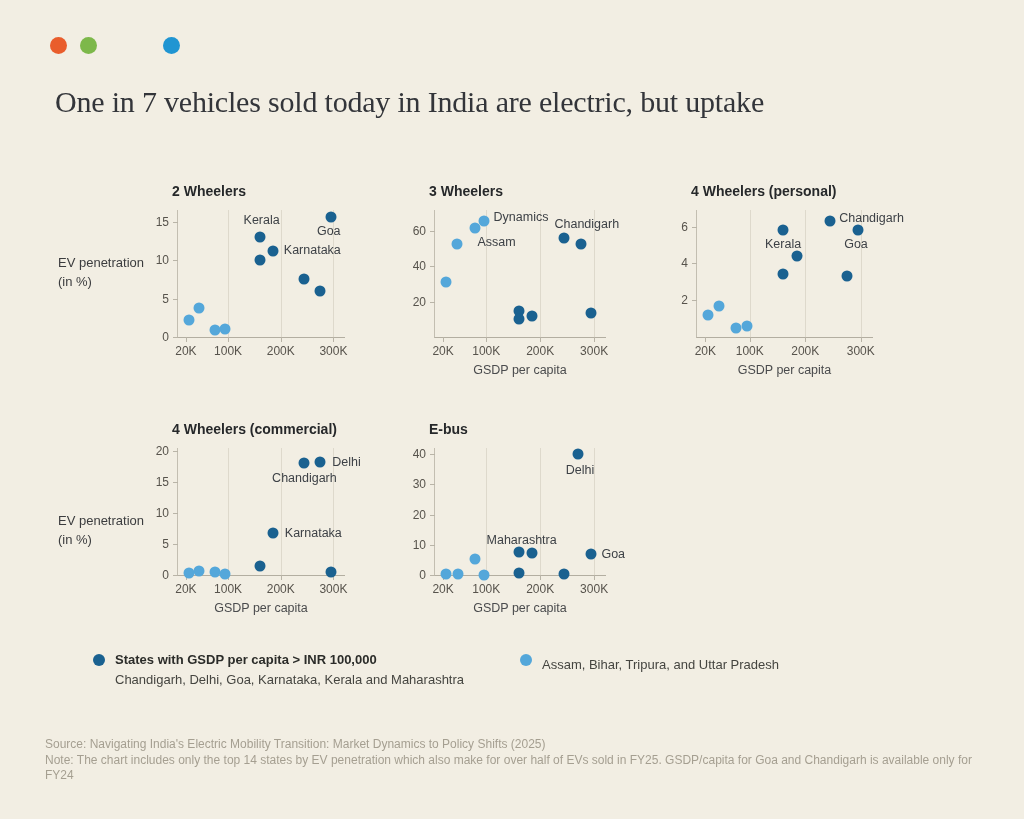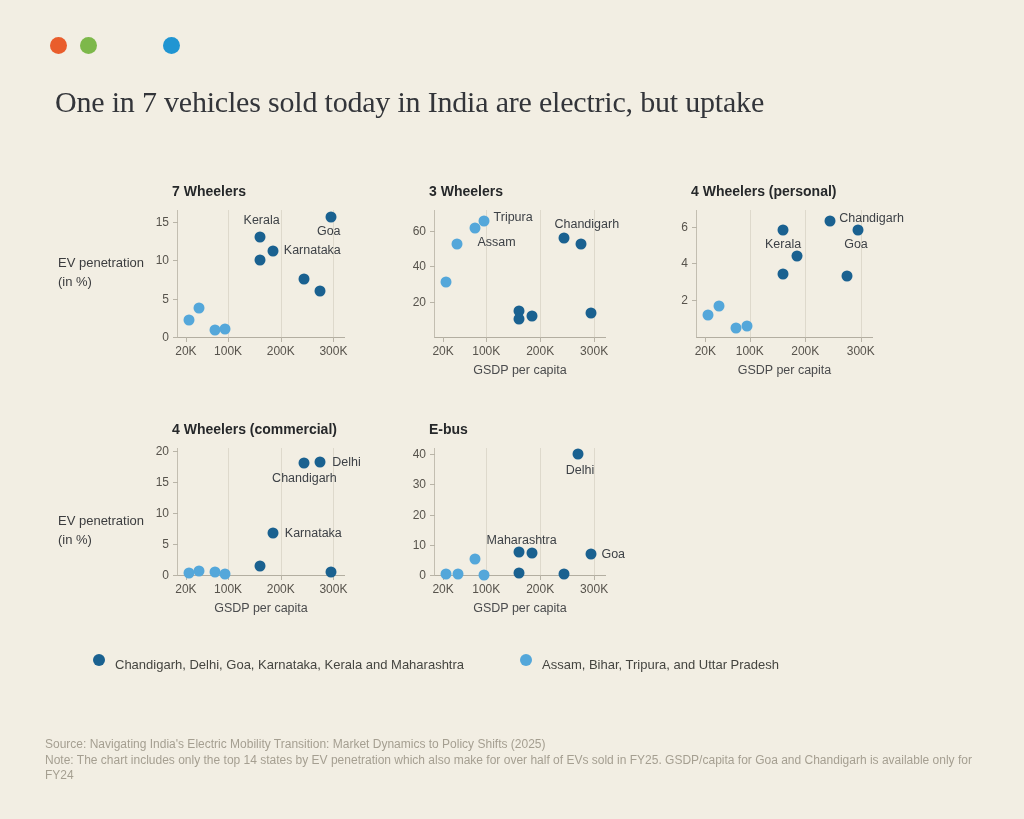--- a/index.html
+++ b/index.html
@@ -60,21 +60,21 @@
   <div class="ylabel" style="top:253px">
     <div>EV penetration</div>
     <div>(in %)</div>
   </div>
   <div class="ylabel" style="top:511px">
     <div>EV penetration</div>
     <div>(in %)</div>
   </div>
 
   <div class="chart" style="left:177px;top:210px;width:168px;height:128px">
-    <div class="chart-title">7 Wheelers</div>
+    <div class="chart-title">2 Wheelers</div>
     <div class="plot">
         <div class="gridline" style="left: 29.9685%;"></div>
         <div class="gridline" style="left: 61.5142%;"></div>
         <div class="gridline" style="left: 93.0599%;"></div>
         <div class="tickmark-x" style="left: 4.73186%;"></div>
         <div class="xtick-label" style="left: 4.73186%;">20K</div>
         <div class="tickmark-x" style="left: 29.9685%;"></div>
         <div class="xtick-label" style="left: 29.9685%;">100K</div>
         <div class="tickmark-x" style="left: 61.5142%;"></div>
         <div class="xtick-label" style="left: 61.5142%;">200K</div>
@@ -127,21 +127,21 @@
         <div class="dot" style="left: 48.8959%; top: 79.1667%; background: rgb(26, 97, 144);"></div>
         <div class="dot" style="left: 48.8959%; top: 86.1111%; background: rgb(26, 97, 144);"></div>
         <div class="dot" style="left: 56.7823%; top: 83.3333%; background: rgb(26, 97, 144);"></div>
         <div class="dot" style="left: 75.7098%; top: 22.2222%; background: rgb(26, 97, 144);"></div>
         <div class="dot" style="left: 85.1735%; top: 26.3889%; background: rgb(26, 97, 144);"></div>
         <div class="dot" style="left: 91.4826%; top: 81.25%; background: rgb(26, 97, 144);"></div>
         <div class="dot" style="left: 6.30915%; top: 56.9444%; background: rgb(84, 167, 218);"></div>
         <div class="dot" style="left: 12.6183%; top: 26.3889%; background: rgb(84, 167, 218);"></div>
         <div class="dot" style="left: 23.6593%; top: 13.8889%; background: rgb(84, 167, 218);"></div>
         <div class="dot" style="left: 28.3912%; top: 8.33333%; background: rgb(84, 167, 218);"></div>
-        <div class="anno left" style="left: calc(28.3912% + 10px); top: calc(8.33333% - 4px);">Tripura</div>
+        <div class="anno left" style="left: calc(28.3912% + 10px); top: calc(8.33333% - 4px);">Dynamics</div>
         <div class="anno left" style="left: calc(23.6593% + 2px); top: calc(13.8889% + 14px);">Assam</div>
         <div class="anno left" style="left: calc(75.7098% - 10px); top: calc(22.2222% - 14px);">Chandigarh</div>
       </div>
     <div class="xcaption">GSDP per capita</div>
   </div>
 
   <div class="chart" style="left:696px;top:210px;width:177px;height:128px">
     <div class="chart-title">4 Wheelers (personal)</div>
     <div class="plot">
         <div class="gridline" style="left: 29.9685%;"></div>
@@ -255,20 +255,21 @@
         <div class="anno center" style="left: calc(83.5962% + 2px); top: calc(4.7619% + 16px);">Delhi</div>
         <div class="anno center" style="left: calc(48.8959% + 3px); top: calc(82.1429% - 12px);">Maharashtra</div>
         <div class="anno left" style="left: calc(91.4826% + 10px); top: calc(83.3333% + 0px);">Goa</div>
       </div>
     <div class="xcaption">GSDP per capita</div>
   </div>
 
   <div class="legend-item" style="left:93px;top:652px">
     <span class="legend-dot" style="background: rgb(26, 97, 144);"></span>
     <div>
+      <div class="legend-label">States with GSDP per capita &gt; INR 100,000</div>
       <div class="legend-sub">Chandigarh, Delhi, Goa, Karnataka, Kerala and Maharashtra</div>
     </div>
   </div>
   <div class="legend-item" style="left:520px;top:652px">
     <span class="legend-dot" style="background: rgb(84, 167, 218);"></span>
     <div>
       <div class="legend-sub">Assam, Bihar, Tripura, and Uttar Pradesh</div>
     </div>
   </div>
 

